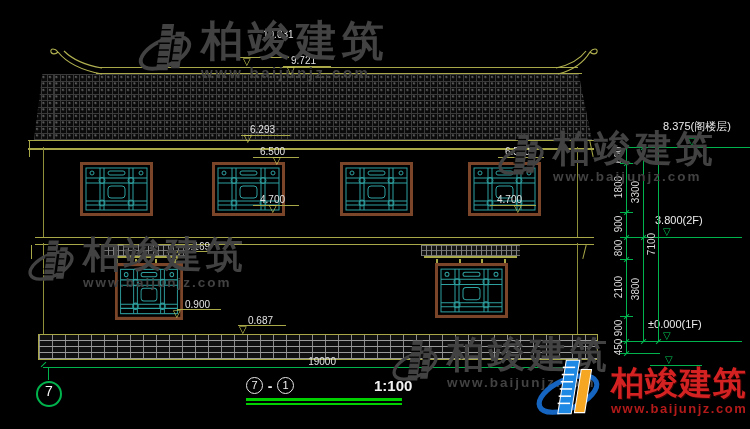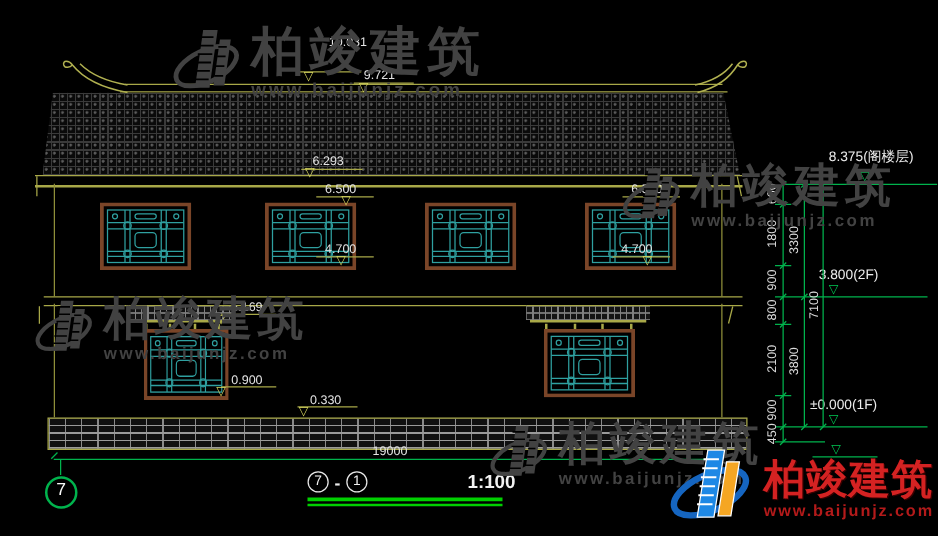--- a/index.html
+++ b/index.html
@@ -202,21 +202,21 @@
   <div class="tri" style="left:514px;top:204px;">▽</div>
 
   <div class="dimtext" style="left:185px;top:242px;">5.169</div>
   <div class="yl" style="left:177px;top:251px;width:44px;height:1px;"></div>
   <div class="tri" style="left:173px;top:251px;">▽</div>
 
   <div class="dimtext" style="left:185px;top:300px;">0.900</div>
   <div class="yl" style="left:177px;top:309px;width:44px;height:1px;"></div>
   <div class="tri" style="left:173px;top:309px;">▽</div>
 
-  <div class="dimtext" style="left:248px;top:316px;">0.330</div>
+  <div class="dimtext" style="left:248px;top:316px;">0.687</div>
   <div class="yl" style="left:238px;top:325px;width:48px;height:1px;"></div>
   <div class="tri" style="left:239px;top:325px;">▽</div>
 
   <div class="lvltext" style="left:663px;top:121px;">8.375(阁楼层)</div>
   <div class="gl" style="left:626px;top:147px;width:124px;height:1px;"></div>
   <div class="gtri" style="left:688px;top:137px;">▽</div>
 
   <div class="lvltext" style="left:655px;top:215px;">3.800(2F)</div>
   <div class="gl" style="left:620px;top:237px;width:122px;height:1px;"></div>
   <div class="gtri" style="left:663px;top:227px;">▽</div>
@@ -258,21 +258,21 @@
   <div class="vdim" style="left:599px;top:282px;">2100</div>
   <div class="vdim" style="left:599px;top:323px;">900</div>
   <div class="vdim" style="left:599px;top:342px;">450</div>
   <div class="vdim" style="left:616px;top:187px;">3300</div>
   <div class="vdim" style="left:616px;top:284px;">3800</div>
   <div class="vdim" style="left:632px;top:239px;">7100</div>
 
   <div class="gl" style="left:43px;top:367px;width:533px;height:1px;"></div>
   <div class="gl" style="left:40px;top:364px;width:7px;height:1px;transform:rotate(-45deg);"></div>
   <div class="gl" style="left:572px;top:364px;width:7px;height:1px;transform:rotate(-45deg);"></div>
-  <div class="dimtext" style="left:288px;top:357px;width:48px;text-align:center;">19000</div>
+  <div class="dimtext" style="left:288px;top:357px;width:48px;text-align:right;">19000</div>
   <div class="gl" style="left:48px;top:368px;width:1px;height:12px;"></div>
   <div class="abs" style="left:36px;top:381px;width:22px;height:22px;border:2px solid #00b34d;border-radius:50%;"></div>
   <div class="lvltext" style="left:36px;top:386px;width:26px;text-align:center;font-size:14px;color:#fafafa;">7</div>
 
   <div class="circle-num" style="left:246px;top:377px;width:15px;height:15px;font-size:11px;line-height:15px;">7</div>
   <div class="lvltext" style="left:264px;top:381px;width:12px;text-align:center;font-size:14px;font-weight:bold;">-</div>
   <div class="circle-num" style="left:277px;top:377px;width:15px;height:15px;font-size:11px;line-height:15px;">1</div>
   <div class="abs" style="left:374px;top:378px;color:#f2f2f2;font-size:15px;font-weight:bold;line-height:16px;">1:100</div>
   <div class="abs" style="left:246px;top:398px;width:156px;height:3px;background:#00d000;"></div>
   <div class="abs" style="left:246px;top:403px;width:156px;height:2px;background:#00d000;"></div>

